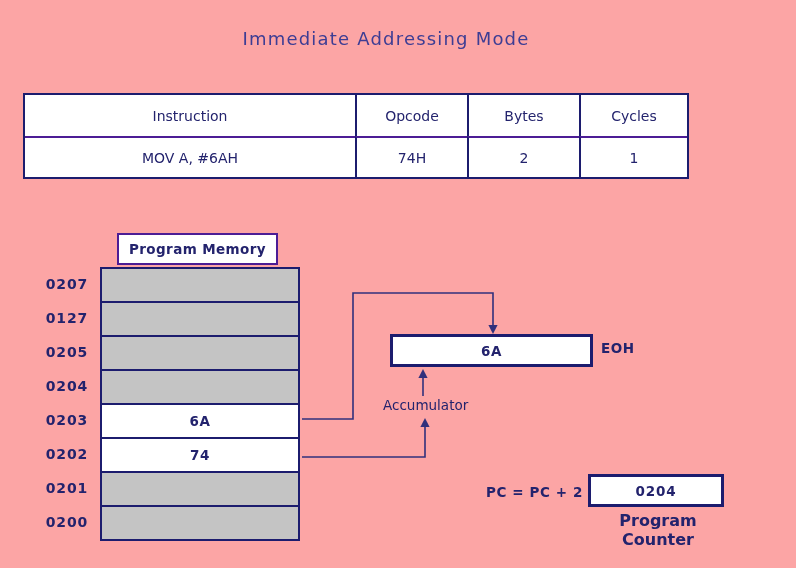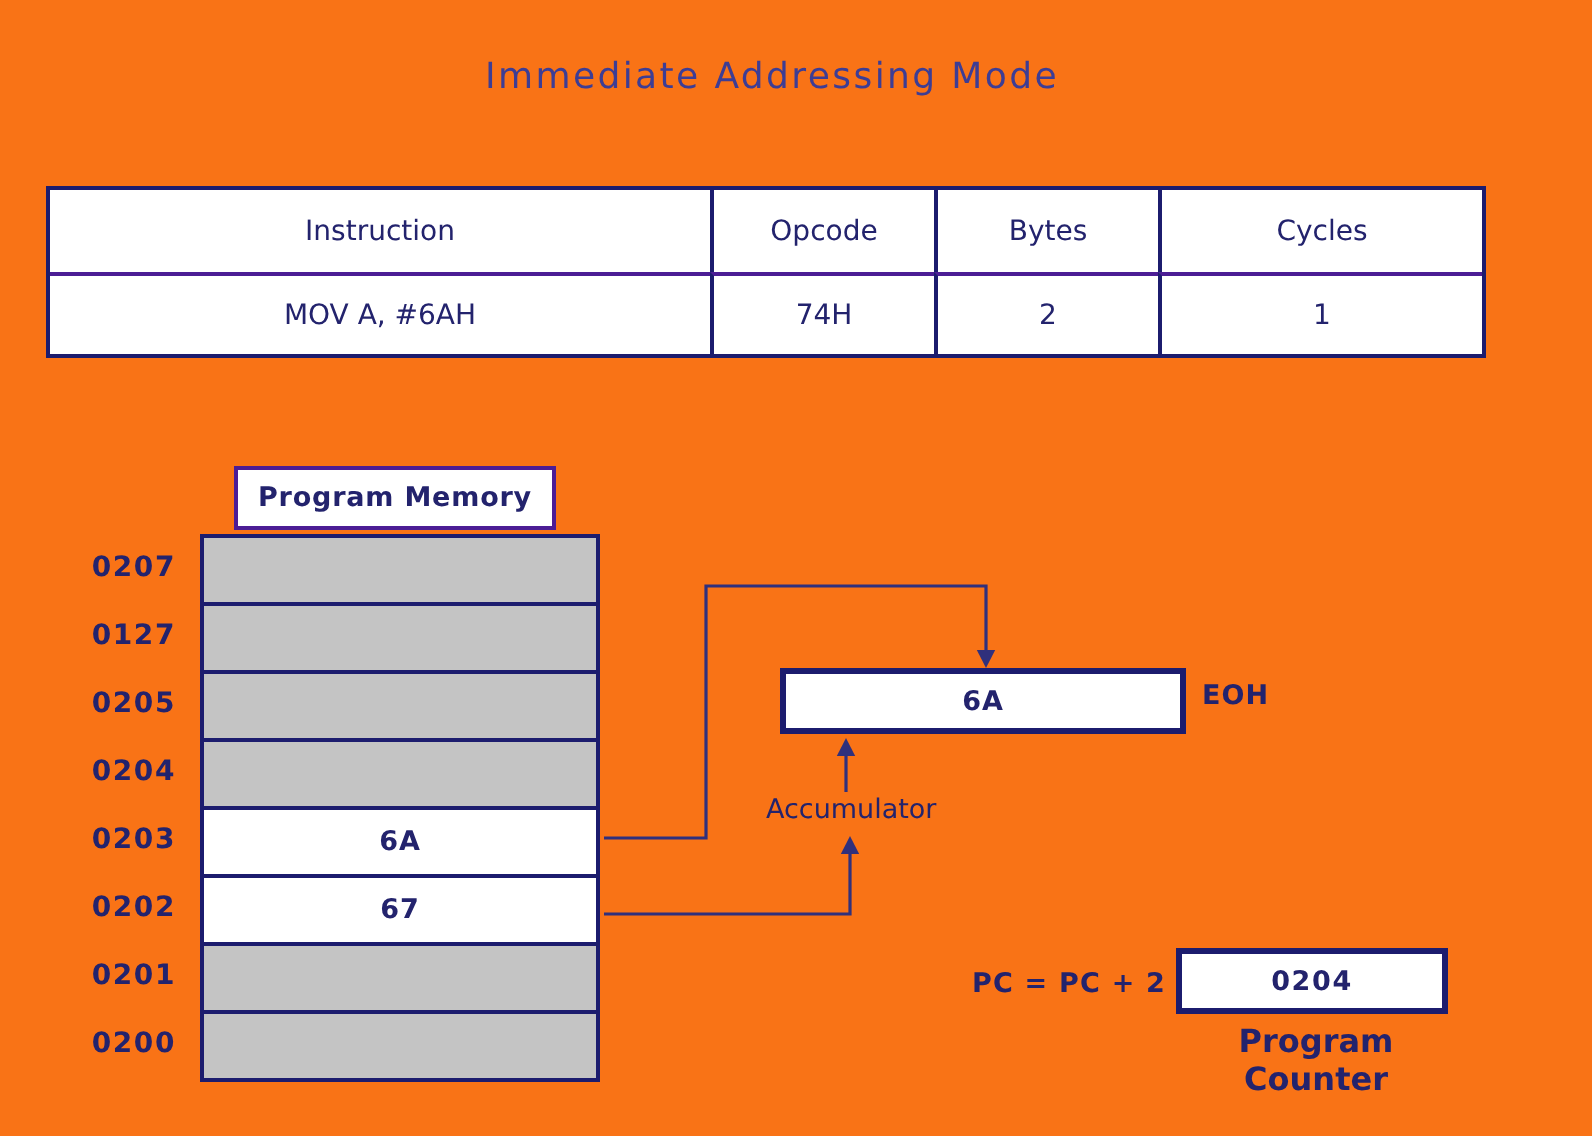--- a/index.html
+++ b/index.html
@@ -1,26 +1,26 @@
 <!DOCTYPE html>
 <html><head>
 <meta charset="utf-8">
 <style>
   html,body { margin:0; padding:0; background:#ffffff; }
   .page {
-    position:relative; width:796px; height:568px; background:#f97316;
+    position:relative; width:796px; height:568px; background:#fca5a5;
     font-family:"DejaVu Sans", sans-serif; overflow:hidden;
   }
   .title {
     position:absolute; left:0; top:28px; width:772px; text-align:center;
     font-size:18px; letter-spacing:1.2px; color:#3d3d94;
   }
   
   .itable {
-    position:absolute; left:23px; top:93px; width:720px; height:86px;
+    position:absolute; left:23px; top:93px; width:666px; height:86px;
     box-sizing:border-box; border:2px solid #1c1c6e;
     display:grid; grid-template-columns:330px 112px 112px 1fr; grid-template-rows:1fr 1fr;
     color:#23236d; font-size:14px; background:#fff;
   }
   .itable > div {
     display:flex; align-items:center; justify-content:center;
     box-sizing:border-box; border-left:2px solid #1c1c6e;
   }
   .itable > div:nth-child(4n+1) { border-left:none; }
   .itable > div:nth-child(n+5) { border-top:2px solid #4c1d95; }
@@ -116,21 +116,21 @@
     <div>0201</div>
     <div>0200</div>
   </div>
 
   <div class="memory">
     <div class="cell gray"></div>
     <div class="cell gray"></div>
     <div class="cell gray"></div>
     <div class="cell gray"></div>
     <div class="cell white">6A</div>
-    <div class="cell white">67</div>
+    <div class="cell white">74</div>
     <div class="cell gray"></div>
     <div class="cell gray"></div>
   </div>
 
   <svg class="connectors" width="796" height="568" viewBox="0 0 796 568">
     <g stroke="#30307c" stroke-width="1.6" fill="none">
       <path d="M302 419 H353 V293 H493 V326"></path>
       <path d="M302 457 H425 V427"></path>
       <path d="M423 396 V378"></path>
     </g>

